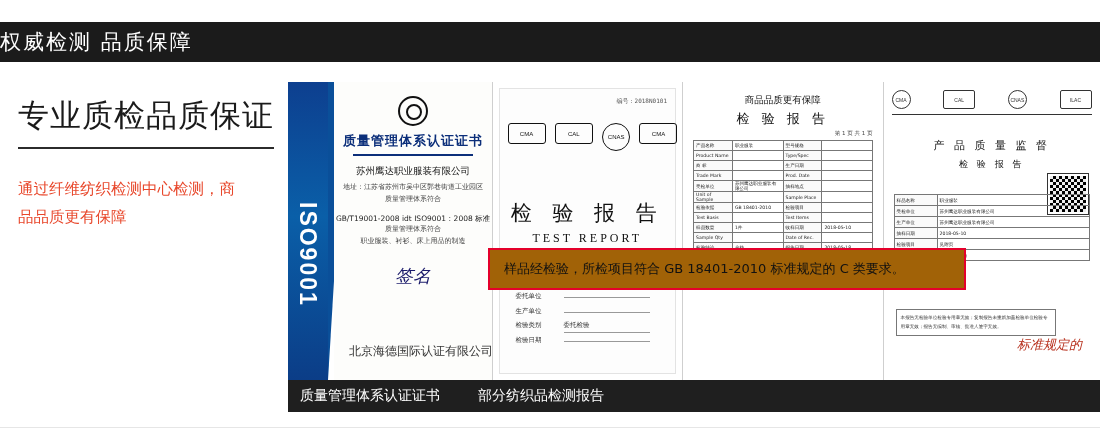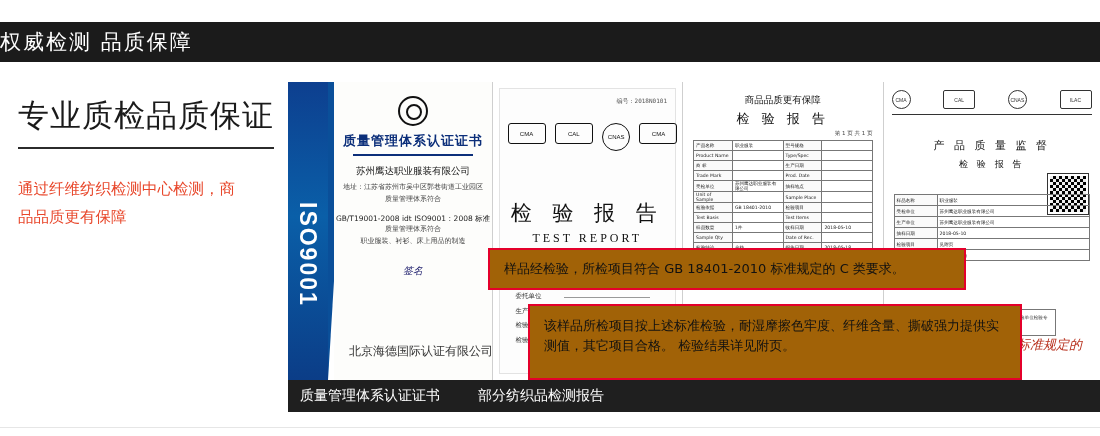--- a/index.html
+++ b/index.html
@@ -170,21 +170,21 @@
     font-family: "DejaVu Sans", sans-serif;
   }
   .c1 .t5 {
     font-size: 7.5px;
     color: #222;
     margin-top: 8px;
     font-family: "DejaVu Sans", sans-serif;
   }
   .c1 .sig {
     margin-top: 16px;
-    font-size: 10px;
+    font-size: 18px;
     color:#1b1b6b;
     font-style: italic;
     font-family: "DejaVu Serif", serif;
   }
   .c1 .badges {
     position: absolute;
     left: 0; bottom: 44px;
     width: 158px;
     display: flex;
     justify-content: space-around;
@@ -618,24 +618,20 @@
         </table>
         <div class="note">本报告无检验单位检验专用章无效；复制报告未重新加盖检验单位检验专用章无效；报告无编制、审核、批准人签字无效。</div>
         <div class="seal">标准规定的</div>
       </div>
 
     </div>
 
     <div class="callout callout-1">
       <span>样品经检验，所检项目符合 GB 18401-2010 标准规定的 C 类要求。</span>
     </div>
-    <div class="callout callout-2">
-      <span>该样品所检项目按上述标准检验，耐湿摩擦色牢度、纤维含量、撕破强力提供实测值，其它项目合格。
-检验结果详见附页。</span>
-    </div>
 
     <div class="caption-strip">
       <span class="cap1">质量管理体系认证证书</span>
       <span class="cap2">部分纺织品检测报告</span>
     </div>
 
   </div>
 
   <div class="bottom-rule"></div>
 </div>

